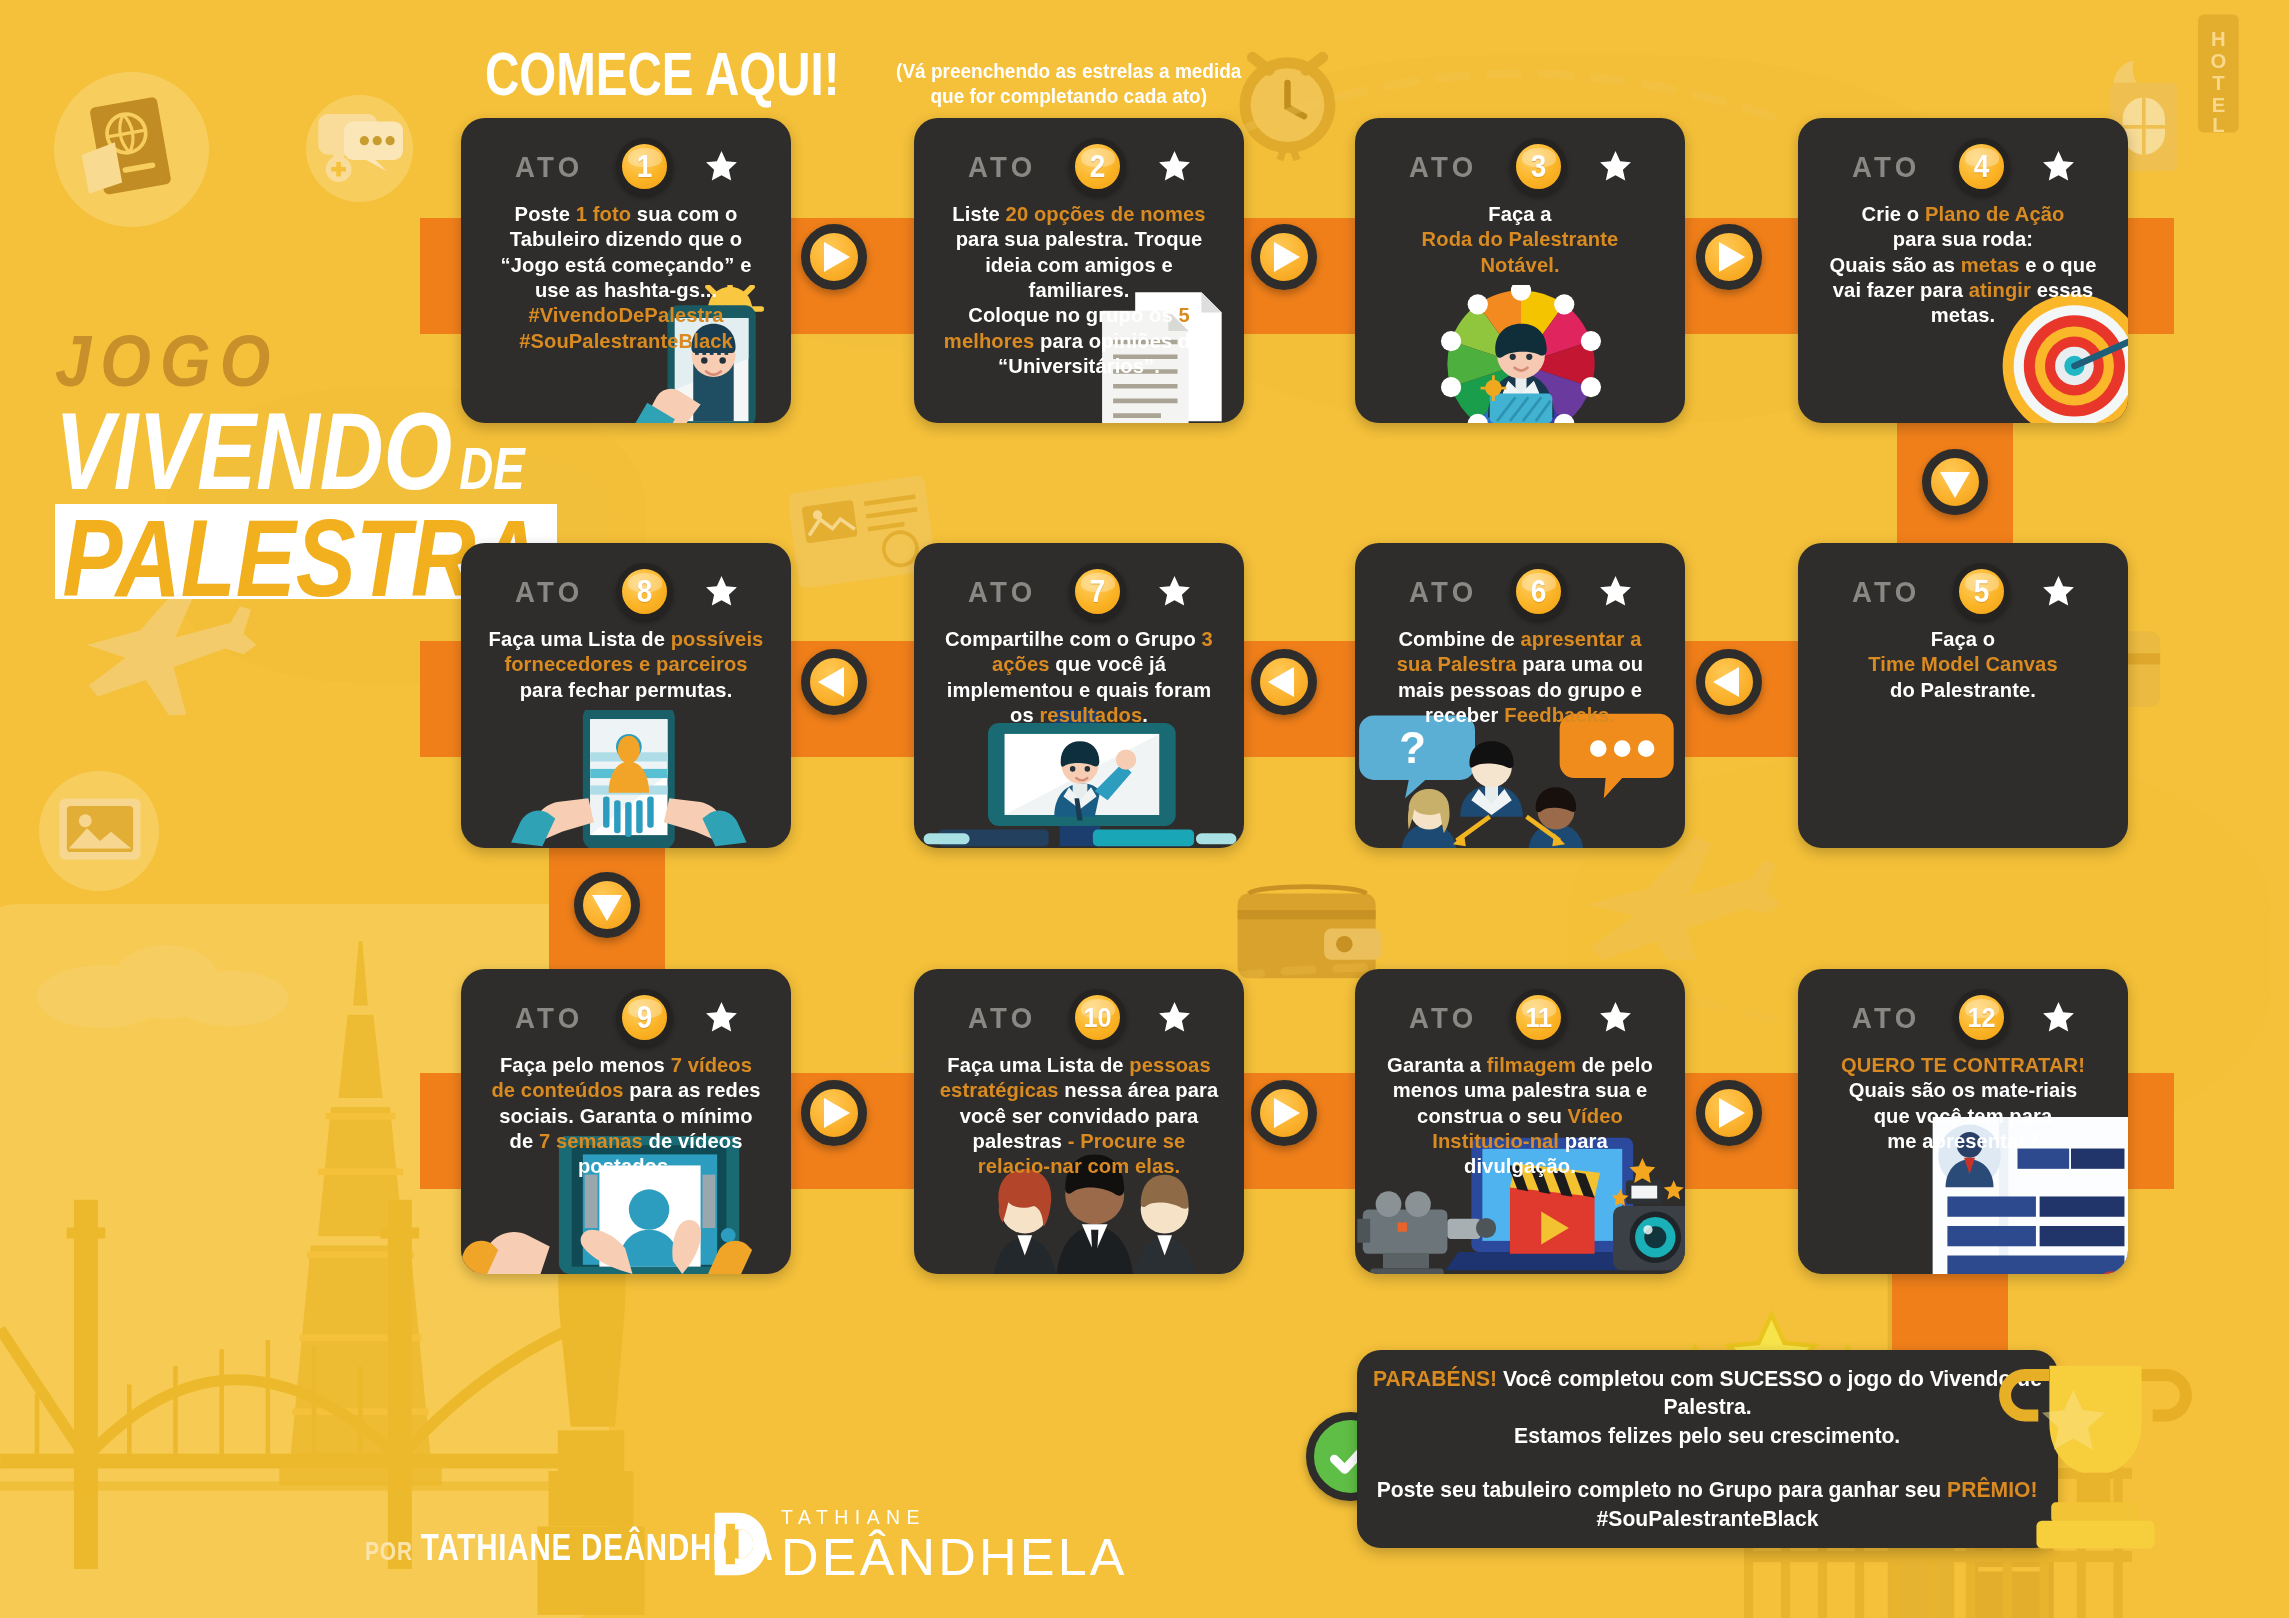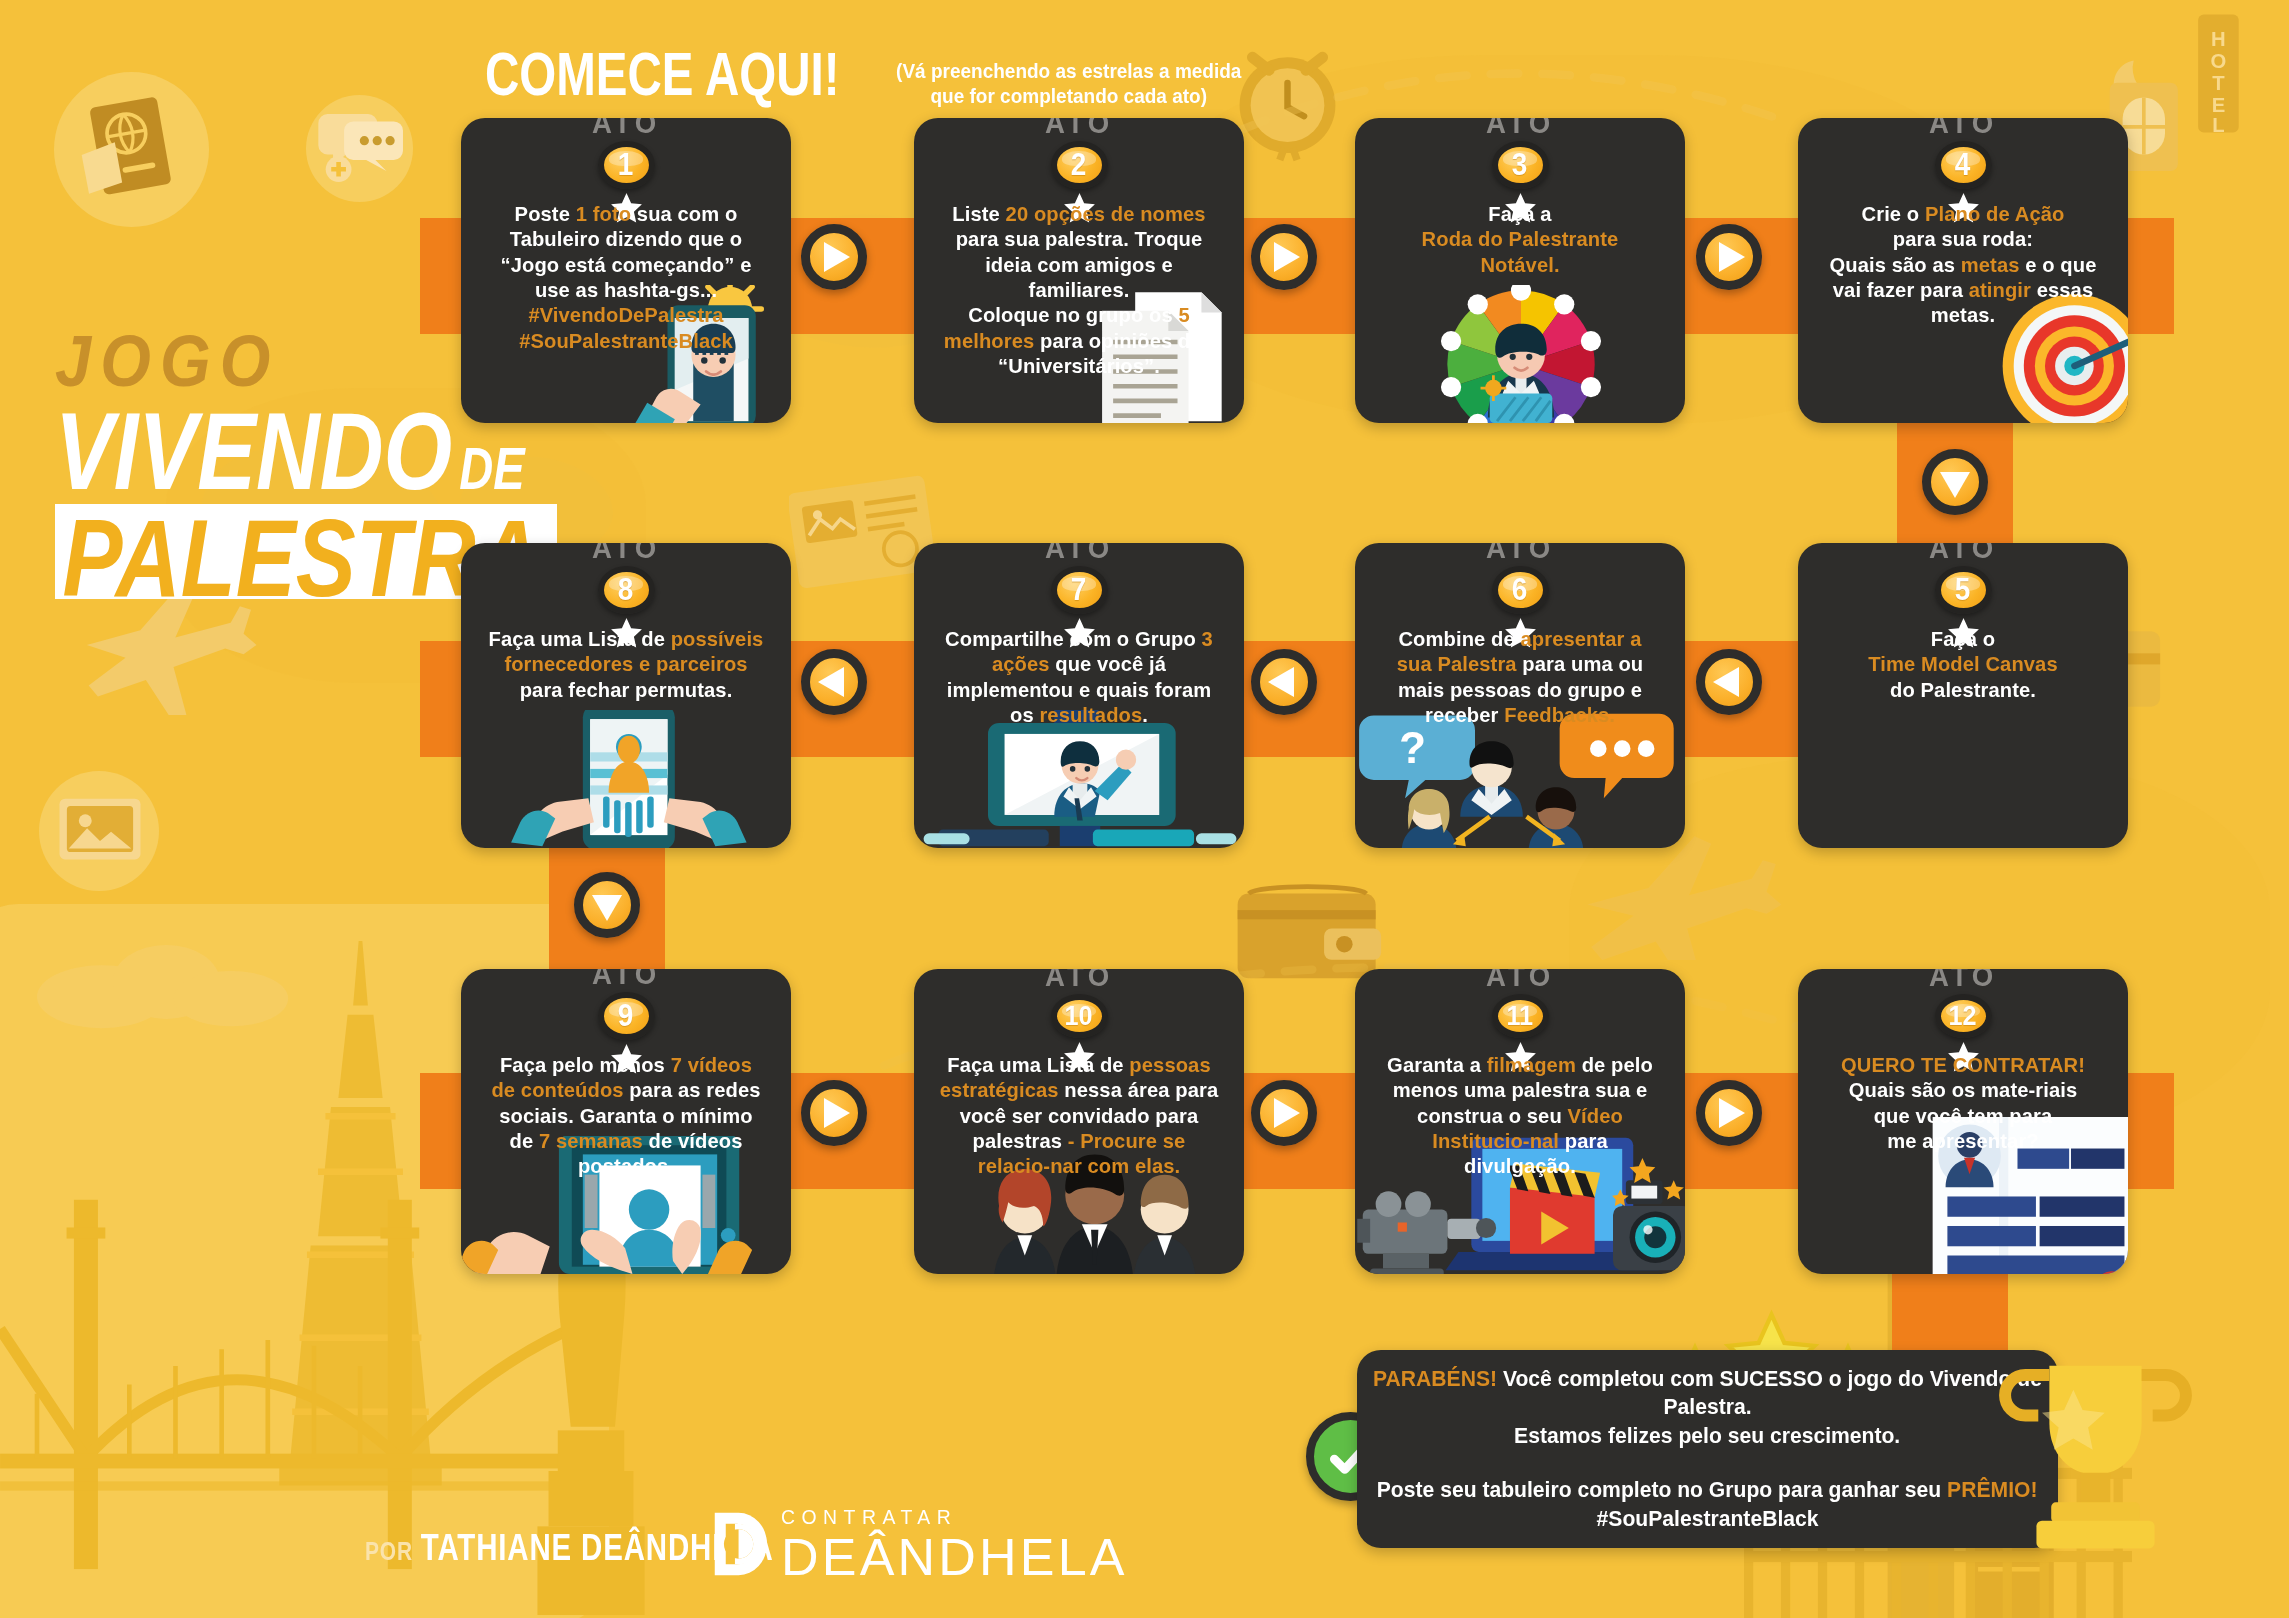--- a/index.html
+++ b/index.html
@@ -29,24 +29,23 @@
   
   .card {
     position: absolute;
     background: #2E2D2B;
     border-radius: 24px;
     box-shadow: 0 4.6px 13px rgba(0,0,0,0.22);
     overflow: hidden;
   }
   .card-head {
     display: flex; align-items: center; justify-content: center;
-    gap: 1px;
+    gap: 30px;
     padding-top: 18.5px;
     height: 79px;
-    flex-direction: column;
   }
   .ato-label {
     color: #8A8885;
     font-size: 30px;
     font-weight: bold;
     letter-spacing: 4.6px;
     font-family: "Liberation Sans Narrow", "Liberation Sans", sans-serif;
     transform: scaleX(0.92);
   }
   .coin {
@@ -940,19 +939,19 @@
 
   <div id="footer-logo">
     <svg class="mark" viewBox="0 0 62 72">
       <path d="M4 2h26a31 34 0 0 1 0 68H4z" fill="#fff"></path>
       <path d="M16 14h12a22 22 0 0 1 0 44H16z" fill="#F5C13A"></path>
       <path d="M26 14h4a22 22 0 0 1 0 44h-4z" fill="#fff"></path>
       <circle cx="30" cy="36" r="16" fill="#F5C13A"></circle>
       <path d="M30 20a16 16 0 0 1 0 32z" fill="#fff"></path>
     </svg>
     <div>
-      <div class="lt1">CONTRATAR</div>
+      <div class="lt1">TATHIANE</div>
       <div class="lt2">DEÂNDHELA</div>
     </div>
   </div>
 
 </div>
 
 
 </body></html>

